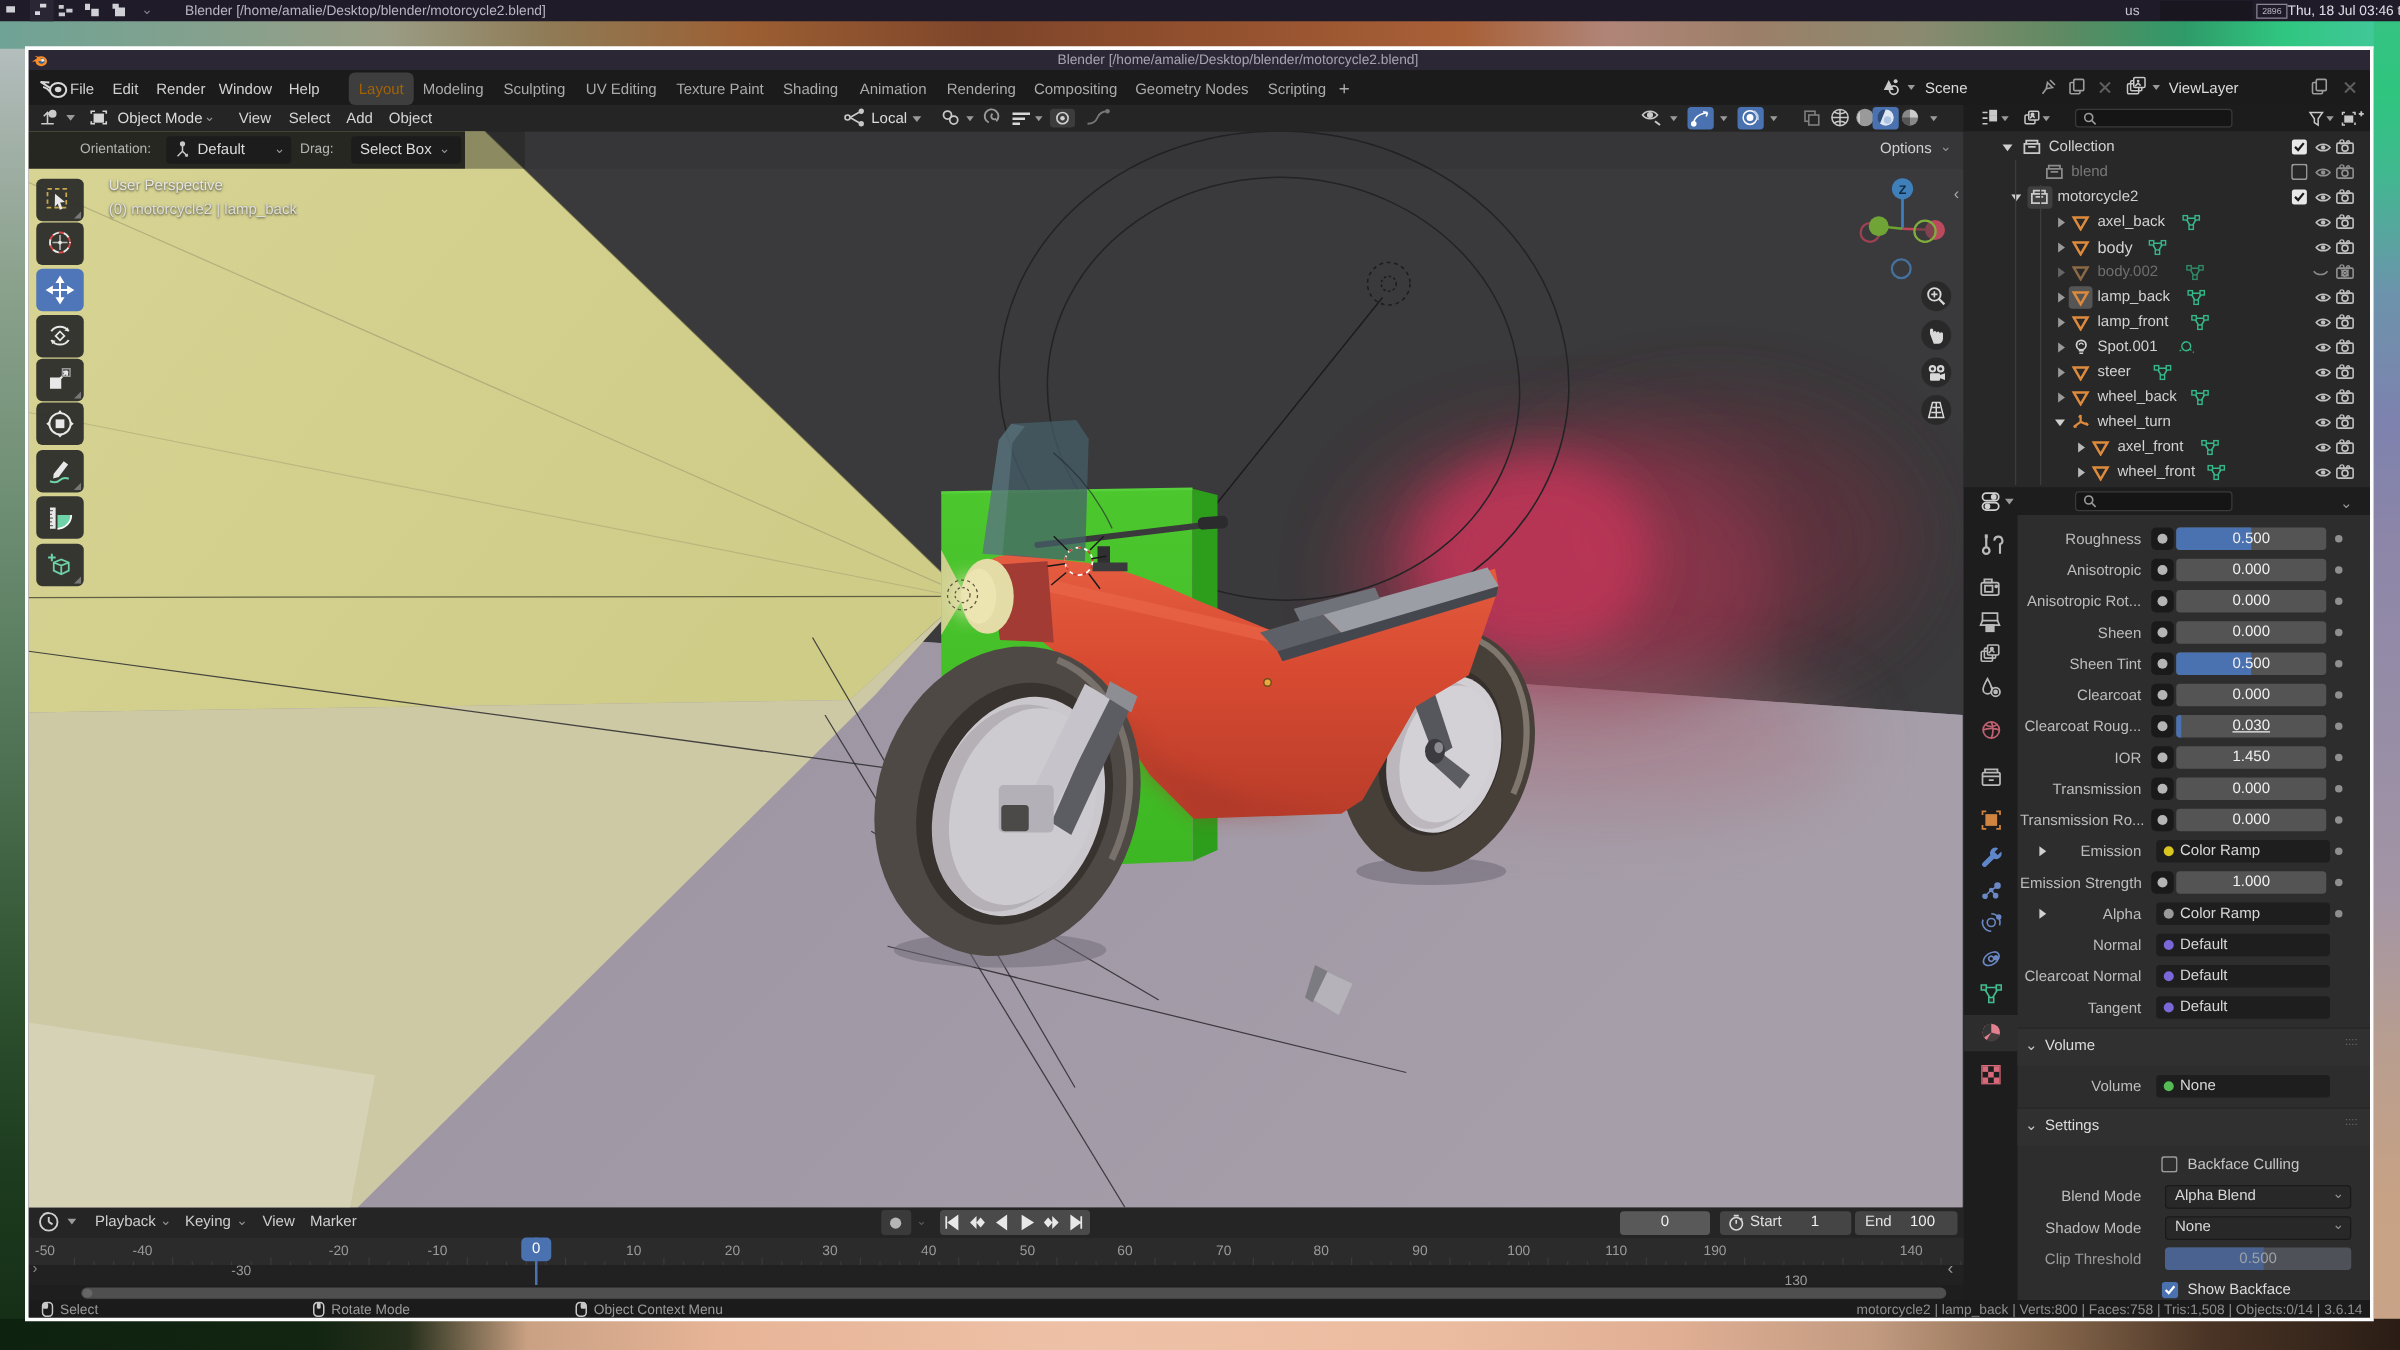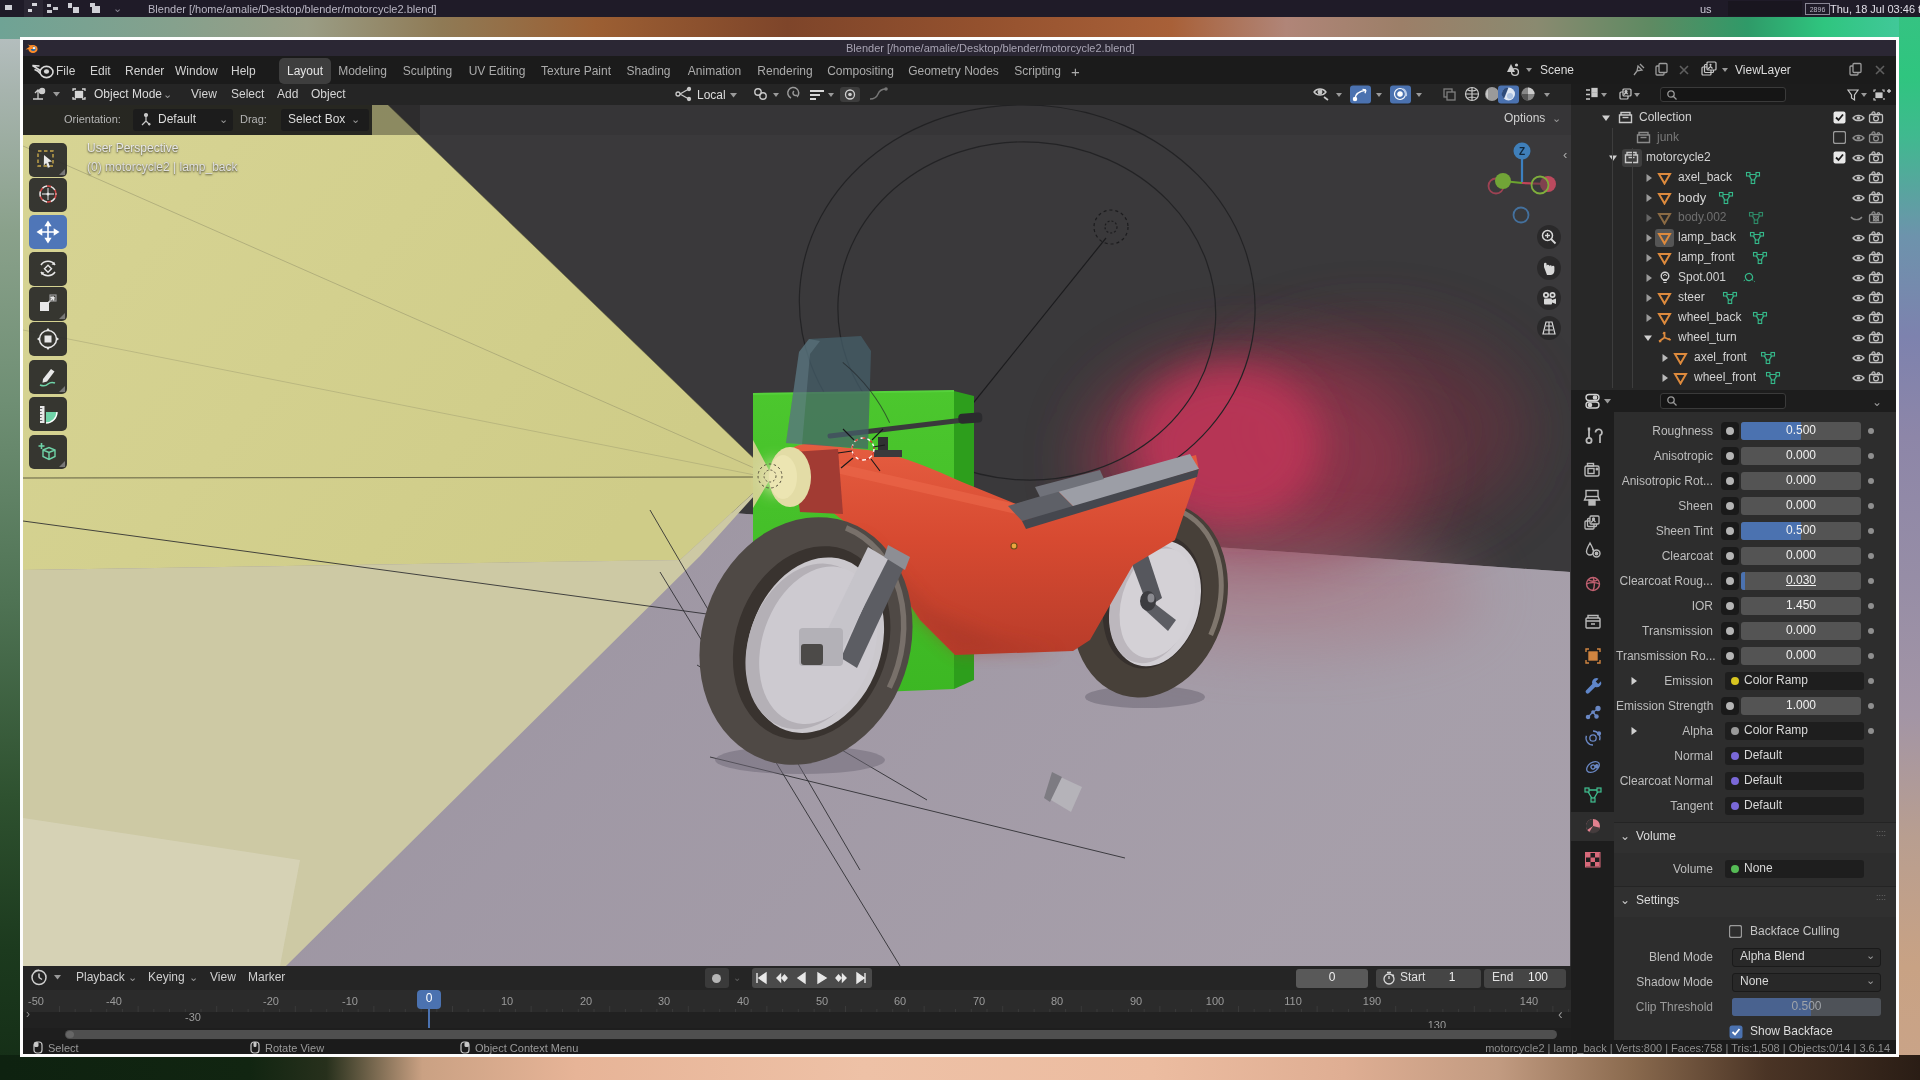--- a/index.html
+++ b/index.html
@@ -49,21 +49,21 @@
       <ellipse cx="15.5" cy="11.5" rx="2.6" ry="2.2" fill="#d8d8d8" stroke="none"></ellipse>
 <path d="M9.3 10.5 L1.5 5.5 L8.5 6 M3.5 9.5 Q7 10.5 9.2 13.5"></path>
     </g>
   </svg>
 <div class="t" style="left:56px;top:65px;font-size:12px;color:#d2d2d2;">File</div>
 <div class="t" style="left:90px;top:65px;font-size:12px;color:#d2d2d2;">Edit</div>
 <div class="t" style="left:125px;top:65px;font-size:12px;color:#d2d2d2;">Render</div>
 <div class="t" style="left:175px;top:65px;font-size:12px;color:#d2d2d2;">Window</div>
 <div class="t" style="left:231px;top:65px;font-size:12px;color:#d2d2d2;">Help</div>
 <div class="" style="left:279px;top:58px;width:52px;height:26px;background:#3e3e3e;border-radius:5px;"></div>
-<div class="t" style="left:279px;top:65px;font-size:12px;color:#e5e5e5;width:52px;text-align:center">Layout</div>
+<div class="t" style="left:279px;top:65px;font-size:12px;color:#a16207;width:52px;text-align:center">Layout</div>
 <div class="t" style="left:334px;top:65px;font-size:12px;color:#ababab;width:57px;text-align:center">Modeling</div>
 <div class="t" style="left:399px;top:65px;font-size:12px;color:#ababab;width:57px;text-align:center">Sculpting</div>
 <div class="t" style="left:465px;top:65px;font-size:12px;color:#ababab;width:64px;text-align:center">UV Editing</div>
 <div class="t" style="left:537px;top:65px;font-size:12px;color:#ababab;width:78px;text-align:center">Texture Paint</div>
 <div class="t" style="left:622px;top:65px;font-size:12px;color:#ababab;width:53px;text-align:center">Shading</div>
 <div class="t" style="left:683px;top:65px;font-size:12px;color:#ababab;width:63px;text-align:center">Animation</div>
 <div class="t" style="left:754px;top:65px;font-size:12px;color:#ababab;width:62px;text-align:center">Rendering</div>
 <div class="t" style="left:823px;top:65px;font-size:12px;color:#ababab;width:75px;text-align:center">Compositing</div>
 <div class="t" style="left:906px;top:65px;font-size:12px;color:#ababab;width:95px;text-align:center">Geometry Nodes</div>
 <div class="t" style="left:1010px;top:65px;font-size:12px;color:#ababab;width:55px;text-align:center">Scripting</div>
@@ -238,21 +238,21 @@
 <svg style="left:1868px;top:111px" width="16" height="13" viewBox="0 0 16 13">
     <rect x="1.5" y="3.5" width="13" height="8" rx="1.2" fill="none" stroke="#c0c0c0" stroke-width="1.3"></rect>
     <circle cx="5.5" cy="2.5" r="1.6" fill="none" stroke="#c0c0c0" stroke-width="1.1"></circle>
     <circle cx="10.5" cy="2.8" r="1.2" fill="none" stroke="#c0c0c0" stroke-width="1.1"></circle>
     <circle cx="8" cy="7.5" r="2.4" fill="none" stroke="#c0c0c0" stroke-width="1.3"></circle>
   </svg>
 <svg style="left:1636px;top:131px" width="15" height="13" viewBox="0 0 15 13">
     <path d="M1.5 4 L13.5 4 L13.5 11.5 L1.5 11.5 Z M3 4 L3 1.5 L12 1.5 L12 4" fill="none" stroke="#8a8a8a" stroke-width="1.4"></path>
     <path d="M4.5 6.5 L10.5 6.5" stroke="#8a8a8a" stroke-width="1.4"></path>
   </svg>
-<div class="t" style="left:1657px;top:131px;font-size:12px;color:#787878;">junk</div>
+<div class="t" style="left:1657px;top:131px;font-size:12px;color:#787878;">blend</div>
 <svg style="left:1833px;top:131px" width="13" height="13" viewBox="0 0 13 13">
     <rect x="0.5" y="0.5" width="12" height="12" rx="2" fill="none" stroke="#9a9a9a" stroke-width="1.3"></rect>
   </svg>
 <svg style="left:1851px;top:132px" width="15" height="12" viewBox="0 0 15 12">
     <path d="M2 6 C4.5 2.5 10.5 2.5 13 6 C10.5 9.5 4.5 9.5 2 6 Z" fill="none" stroke="#909090" stroke-width="1.3"></path>
     <circle cx="7.5" cy="6" r="1.8" fill="#909090"></circle>
   </svg>
 <svg style="left:1868px;top:131px" width="16" height="13" viewBox="0 0 16 13">
     <rect x="1.5" y="3.5" width="13" height="8" rx="1.2" fill="none" stroke="#909090" stroke-width="1.3"></rect>
     <circle cx="5.5" cy="2.5" r="1.6" fill="none" stroke="#909090" stroke-width="1.1"></circle>
@@ -983,21 +983,21 @@
 <div class="" style="left:23px;top:1040px;width:1873px;height:14px;background:#1b1b1b;"></div>
 <svg style="left:33px;top:1041px" width="10" height="13" viewBox="0 0 10 13">
     <rect x="1" y="1" width="8" height="11" rx="3" fill="none" stroke="#c8c8c8" stroke-width="1.2"></rect>
     <rect x="1" y="1" width="4.5" height="5" rx="1.5" fill="#c8c8c8"></rect>
   </svg>
 <div class="t" style="left:48px;top:1042px;font-size:11px;color:#9a9a9a;">Select</div>
 <svg style="left:250px;top:1041px" width="10" height="13" viewBox="0 0 10 13">
     <rect x="1" y="1" width="8" height="11" rx="3" fill="none" stroke="#c8c8c8" stroke-width="1.2"></rect>
     <rect x="3.5" y="1" width="3" height="5" rx="1.2" fill="#c8c8c8"></rect>
   </svg>
-<div class="t" style="left:265px;top:1042px;font-size:11px;color:#9a9a9a;">Rotate View</div>
+<div class="t" style="left:265px;top:1042px;font-size:11px;color:#9a9a9a;">Rotate Mode</div>
 <svg style="left:460px;top:1041px" width="10" height="13" viewBox="0 0 10 13">
     <rect x="1" y="1" width="8" height="11" rx="3" fill="none" stroke="#c8c8c8" stroke-width="1.2"></rect>
     <rect x="4.5" y="1" width="4.5" height="5" rx="1.5" fill="#c8c8c8"></rect>
   </svg>
 <div class="t" style="left:475px;top:1042px;font-size:11px;color:#9a9a9a;">Object Context Menu</div>
 <div class="tr" style="left:1300px;top:1042px;font-size:11px;color:#8e8e8e;width:590px;text-align:right;">motorcycle2 | lamp_back | Verts:800 | Faces:758 | Tris:1,508 | Objects:0/14 | 3.6.14</div>
 <svg style="left:23px;top:105px" width="1548" height="861" viewBox="23 105 1548 861">
     <defs>
 <filter id="b18" x="-50%" y="-50%" width="200%" height="200%">
         <feGaussianBlur stdDeviation="18"></feGaussianBlur>

